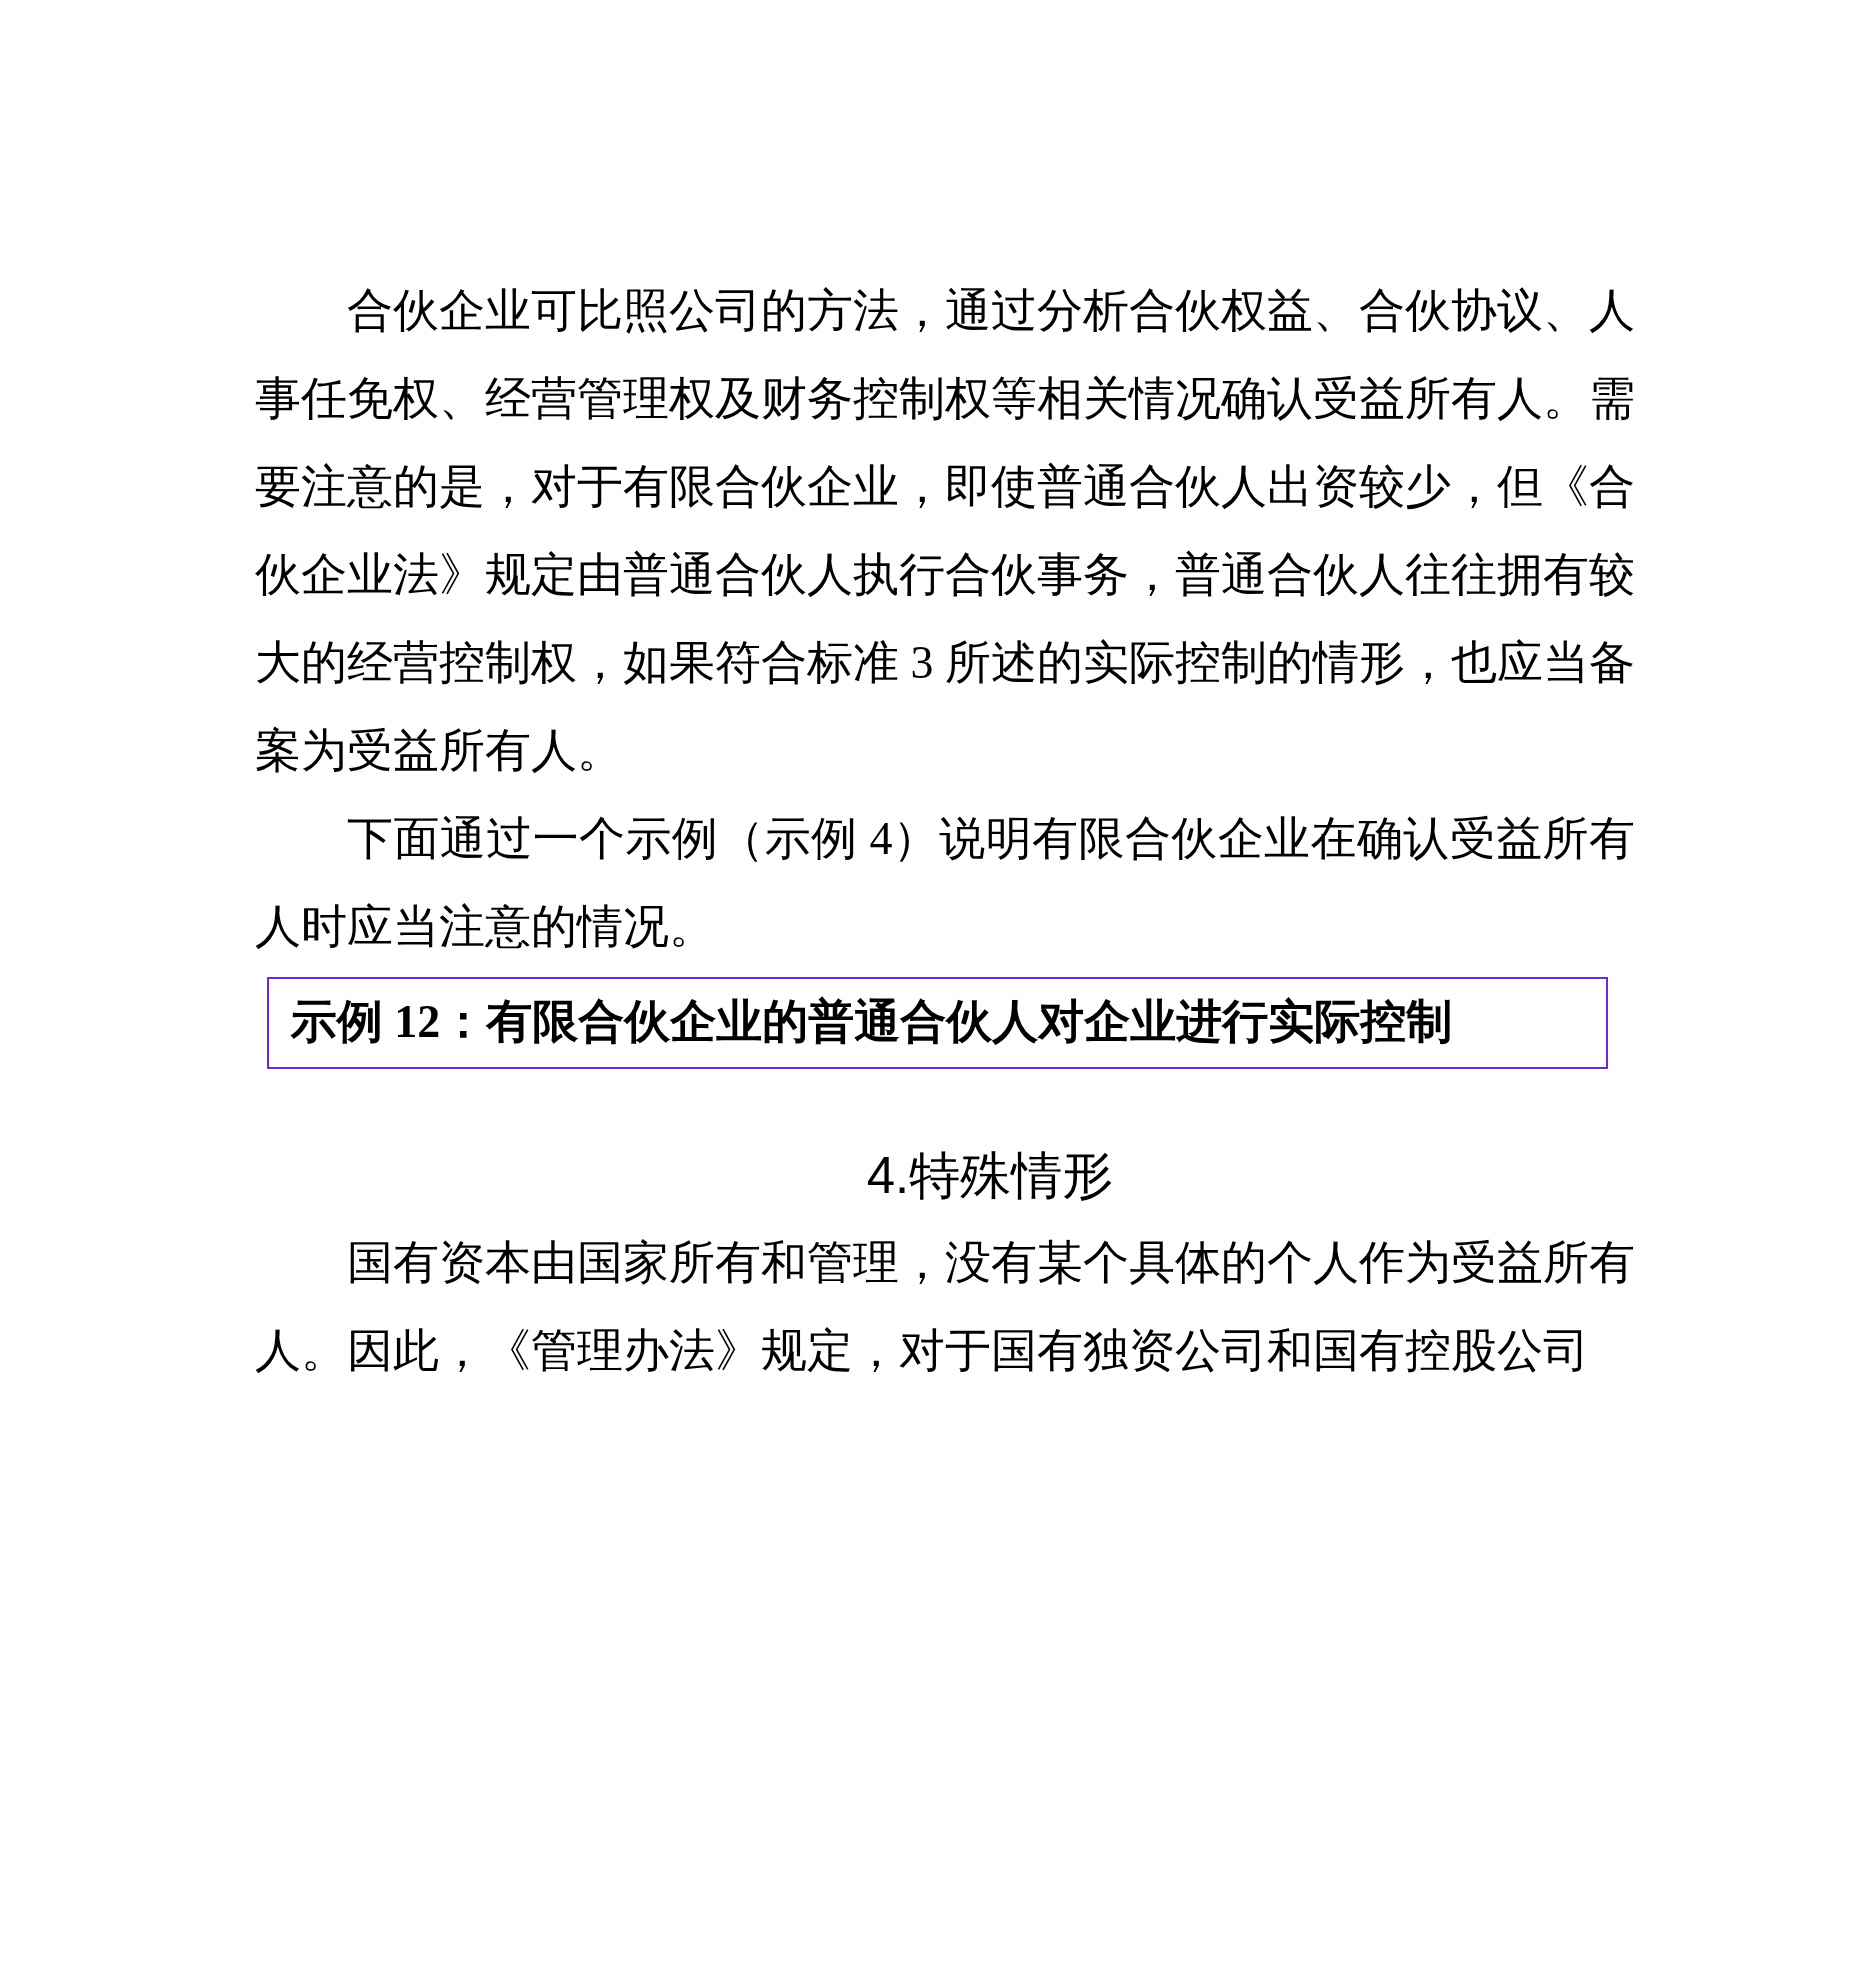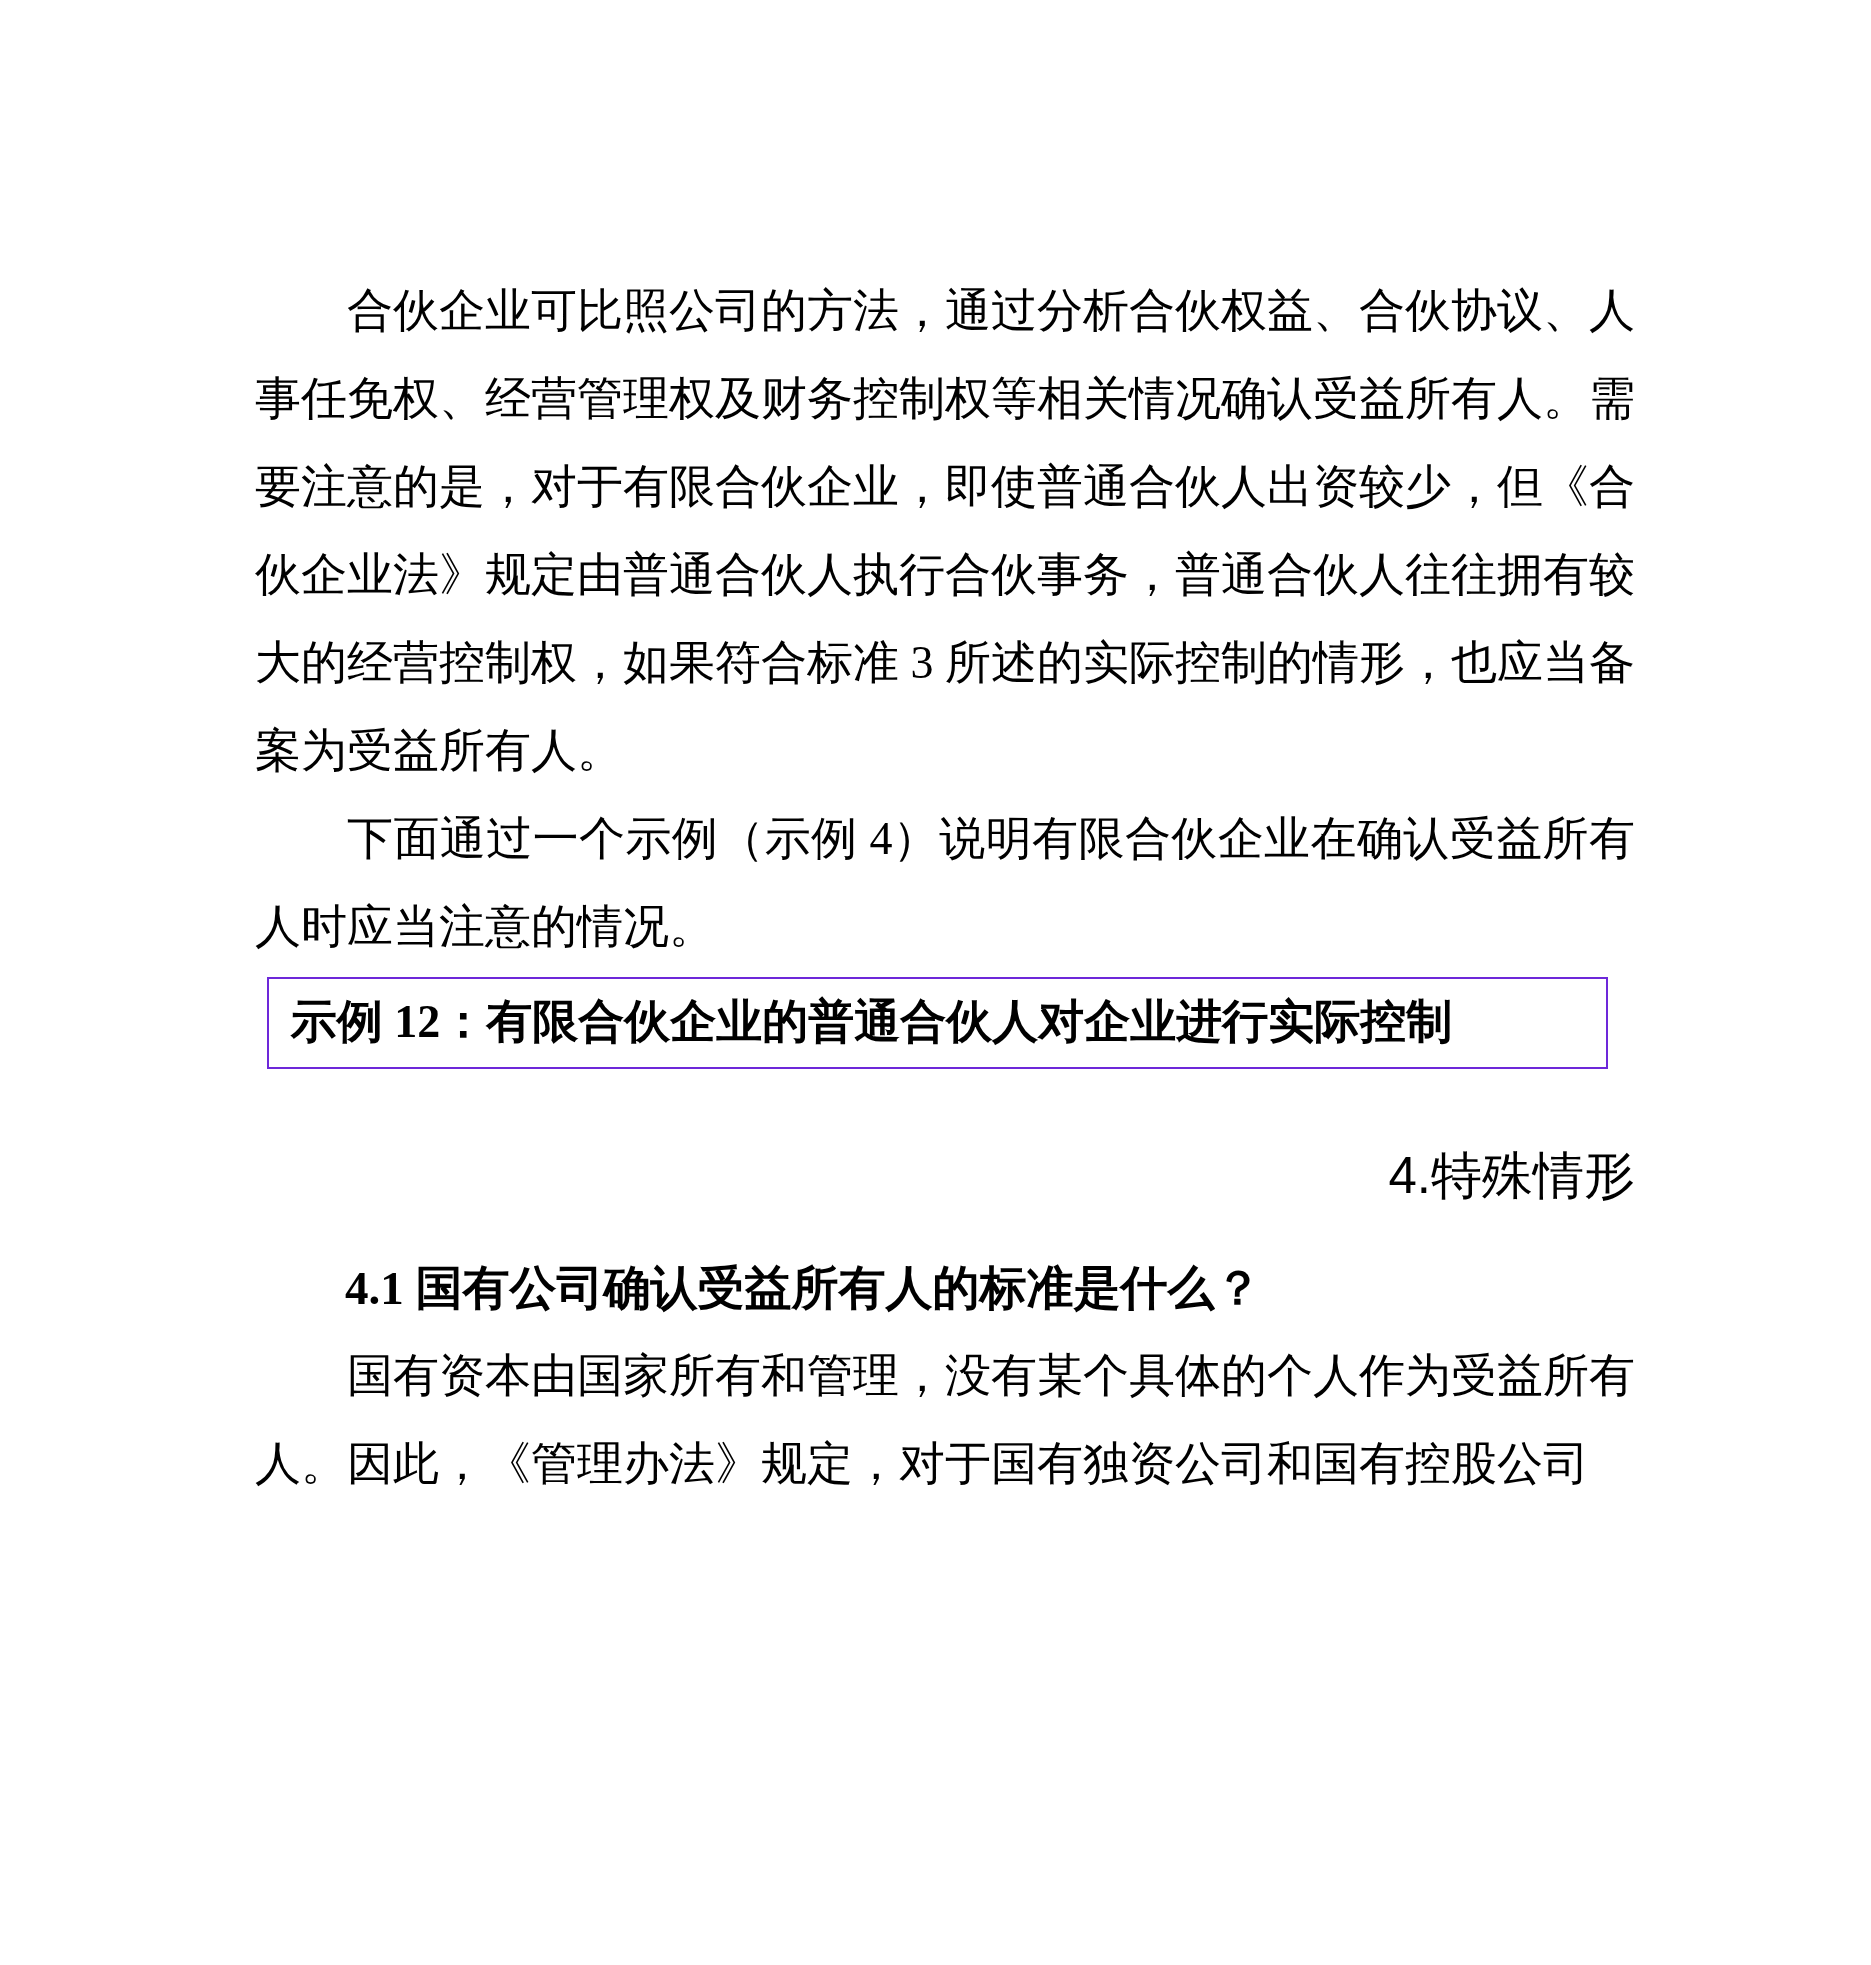--- a/index.html
+++ b/index.html
@@ -33,21 +33,21 @@
     padding: 6.3px 22px 9.4px 22px;
   }
   .example-box .body-text { line-height: 73px; }
   .box-title { font-weight: bold; text-align: left; }
   .section-heading {
     margin: 75px 0 12px 90px;
     font-family: "Liberation Sans", "DejaVu Sans", sans-serif;
     font-weight: normal;
     font-size: 51px;
     line-height: 63px;
-    text-align: right;
+    text-align: center;
   }
   .sub-heading {
     margin: 37px 0 0 90px;
     font-weight: bold;
     font-size: 47px;
     line-height: 88px;
     text-align: left;
   }
 </style>
 </head>
@@ -58,18 +58,17 @@
   <p class="body-text indent"><span class="b">合伙企业</span><span>可比照公司的方法，通过分析合伙权益、合伙协议、人事任免权、经营管理权及财务控制权等相关情况确认受益所有人。需要注意的是，对于有限合伙企业，即使普通合伙人出资较少，但《合伙企业法》规定由普通合伙人执行合伙事务，普通合伙人往往拥有较大的经营控制权，如果符合标准 3 所述的实际控制的情形，也应当备案为受益所有人。</span></p>
 
   <p class="body-text indent"><span>下面通过一个示例（示例 4）说明有限合伙企业在确认受益所有人时应当注意的情况。</span></p>
 
   <div class="example-box">
     <p class="body-text box-title">示例 12：有限合伙企业的普通合伙人对企业进行实际控制</p>
   </div>
 
   <h2 class="section-heading">4.特殊情形</h2>
 
-  <h3 class="sub-heading">4.1 国有公司确认受益所有人的标准是什么？</h3>
 
   <p class="body-text indent"><span>国有资本由国家所有和管理，没有某个具体的个人作为受益所有人。因此，《管理办法》规定，对于</span><span class="b">国有独资公司</span><span>和</span><span class="b">国有控股公司</span></p>
 
 </div>
 
 
 </body></html>

